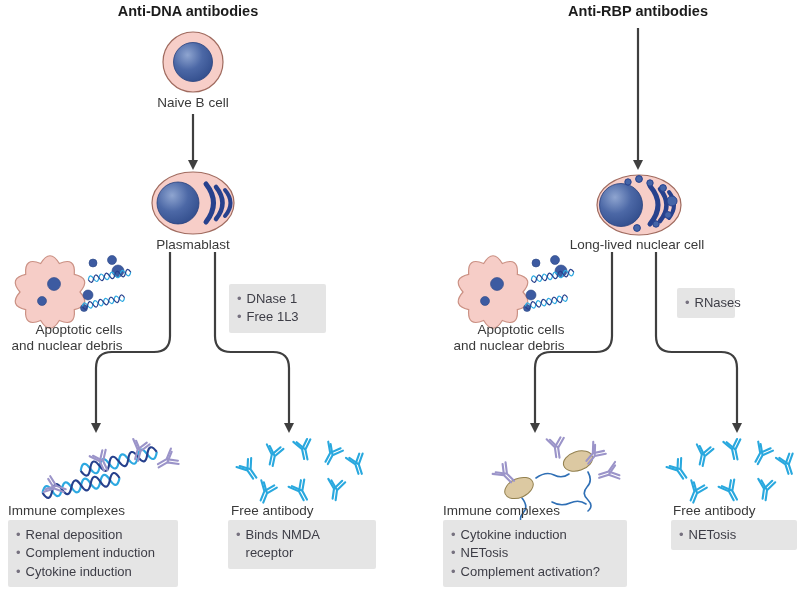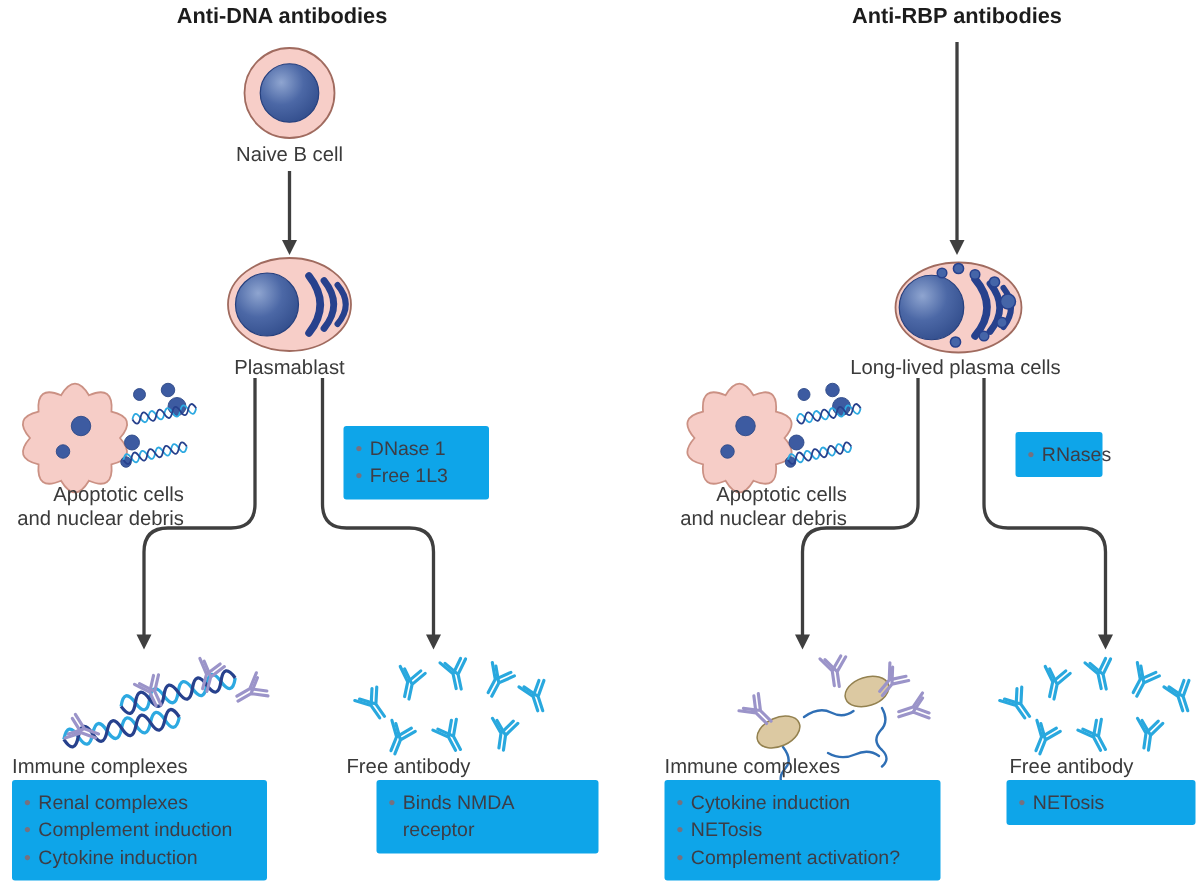--- a/index.html
+++ b/index.html
@@ -11,21 +11,21 @@
   .title{
     position:absolute;transform:translateX(-50%);
     font-size:14.5px;font-weight:bold;color:#1c1c1c;white-space:nowrap;
   }
   .lbl{
     position:absolute;font-size:13.5px;color:#3a3a3a;white-space:nowrap;line-height:1.15;
   }
   .lbl.center{transform:translateX(-50%);text-align:right;}
   .lbl .ln{display:block;}
   .ebox{
-    position:absolute;background:#0ea5e9;border-radius:2px;
+    position:absolute;background:#e5e5e5;border-radius:2px;
     padding:6px 8px;box-sizing:border-box;
   }
   .ebox ul{list-style:none;margin:0;padding:0;}
   .ebox li{
     display:flex;align-items:flex-start;gap:5px;
     font-size:13px;line-height:1.42;color:#3d3d46;
   }
   .ebox .dot::before{content:"•";color:#76717f;}
   .ebox .btxt{flex:1;}
   
@@ -190,21 +190,21 @@
       <use href="#antibody" transform="translate(729,488) rotate(-28)"></use>
       <use href="#antibody" transform="translate(766,486) rotate(8)"></use>
     </g>
   </svg>
 
   <div class="title" style="left:188px;top:3px;">Anti-DNA antibodies</div>
   <div class="title" style="left:638px;top:3px;">Anti-RBP antibodies</div>
 
   <div class="lbl center" style="left:193px;top:95px;">Naive B cell</div>
   <div class="lbl center" style="left:193px;top:237px;">Plasmablast</div>
-  <div class="lbl center" style="left:637px;top:237px;">Long-lived plasma cells</div>
+  <div class="lbl center" style="left:637px;top:237px;">Long-lived nuclear cell</div>
 
   <div class="lbl center" style="left:67px;top:322px;">
     <span class="ln">Apoptotic cells</span>
     <span class="ln">and nuclear debris</span>
   </div>
   <div class="lbl center" style="left:509px;top:322px;">
     <span class="ln">Apoptotic cells</span>
     <span class="ln">and nuclear debris</span>
   </div>
 
@@ -232,34 +232,34 @@
 
   <div class="lbl" style="left:8px;top:503px;">Immune complexes</div>
   <div class="lbl" style="left:231px;top:503px;">Free antibody</div>
   <div class="lbl" style="left:443px;top:503px;">Immune complexes</div>
   <div class="lbl" style="left:673px;top:503px;">Free antibody</div>
 
   <div class="ebox" style="left:8px;top:520px;width:170px;">
     <ul>
       <li>
           <span class="dot"></span>
-          <span class="btxt">Renal complexes</span>
+          <span class="btxt">Renal deposition</span>
         </li>
       <li>
           <span class="dot"></span>
           <span class="btxt">Complement induction</span>
         </li>
       <li>
           <span class="dot"></span>
           <span class="btxt">Cytokine induction</span>
         </li>
     </ul>
   </div>
 
-  <div class="ebox" style="left:228px;top:520px;width:148px;margin-left:23px;">
+  <div class="ebox" style="left:228px;top:520px;width:148px;">
     <ul>
       <li>
           <span class="dot"></span>
           <span class="btxt">Binds NMDA receptor</span>
         </li>
     </ul>
   </div>
 
   <div class="ebox" style="left:443px;top:520px;width:184px;">
     <ul>

